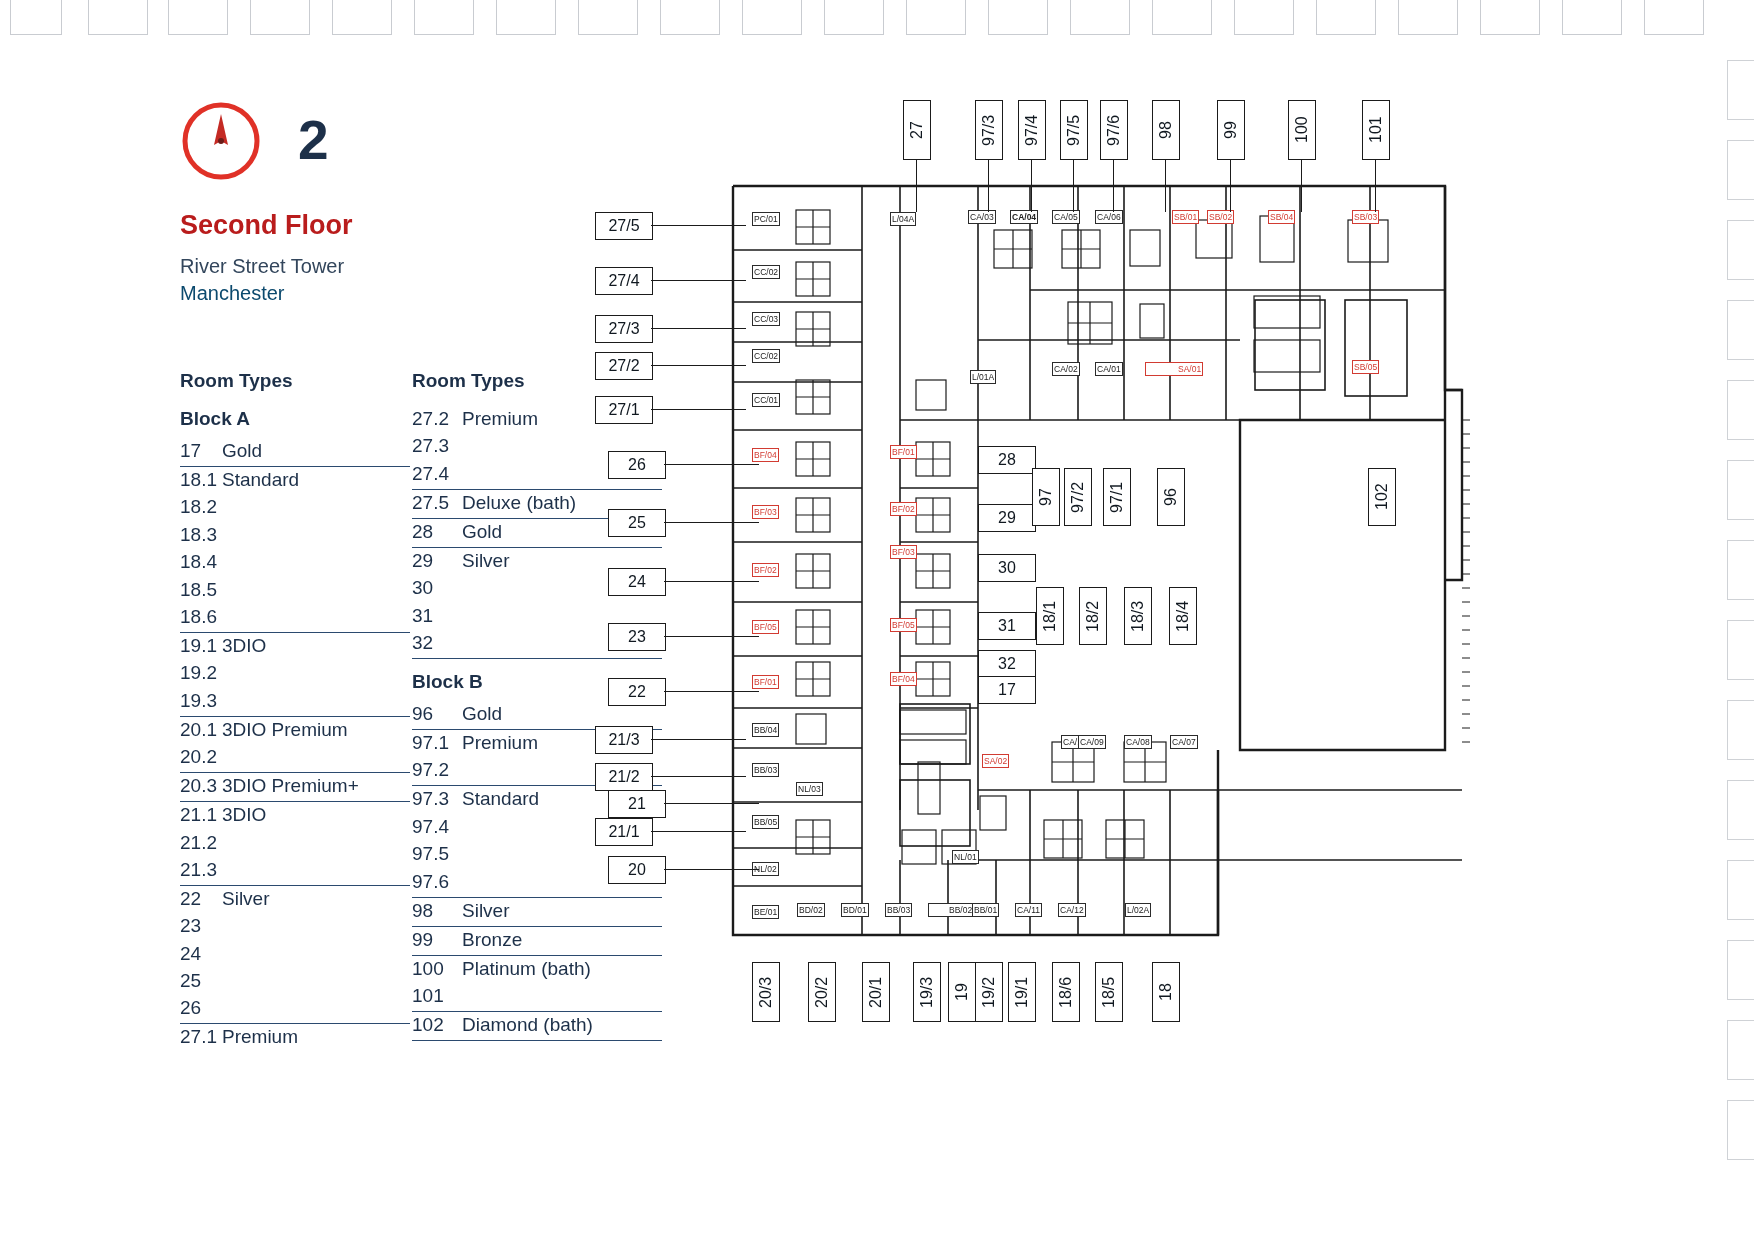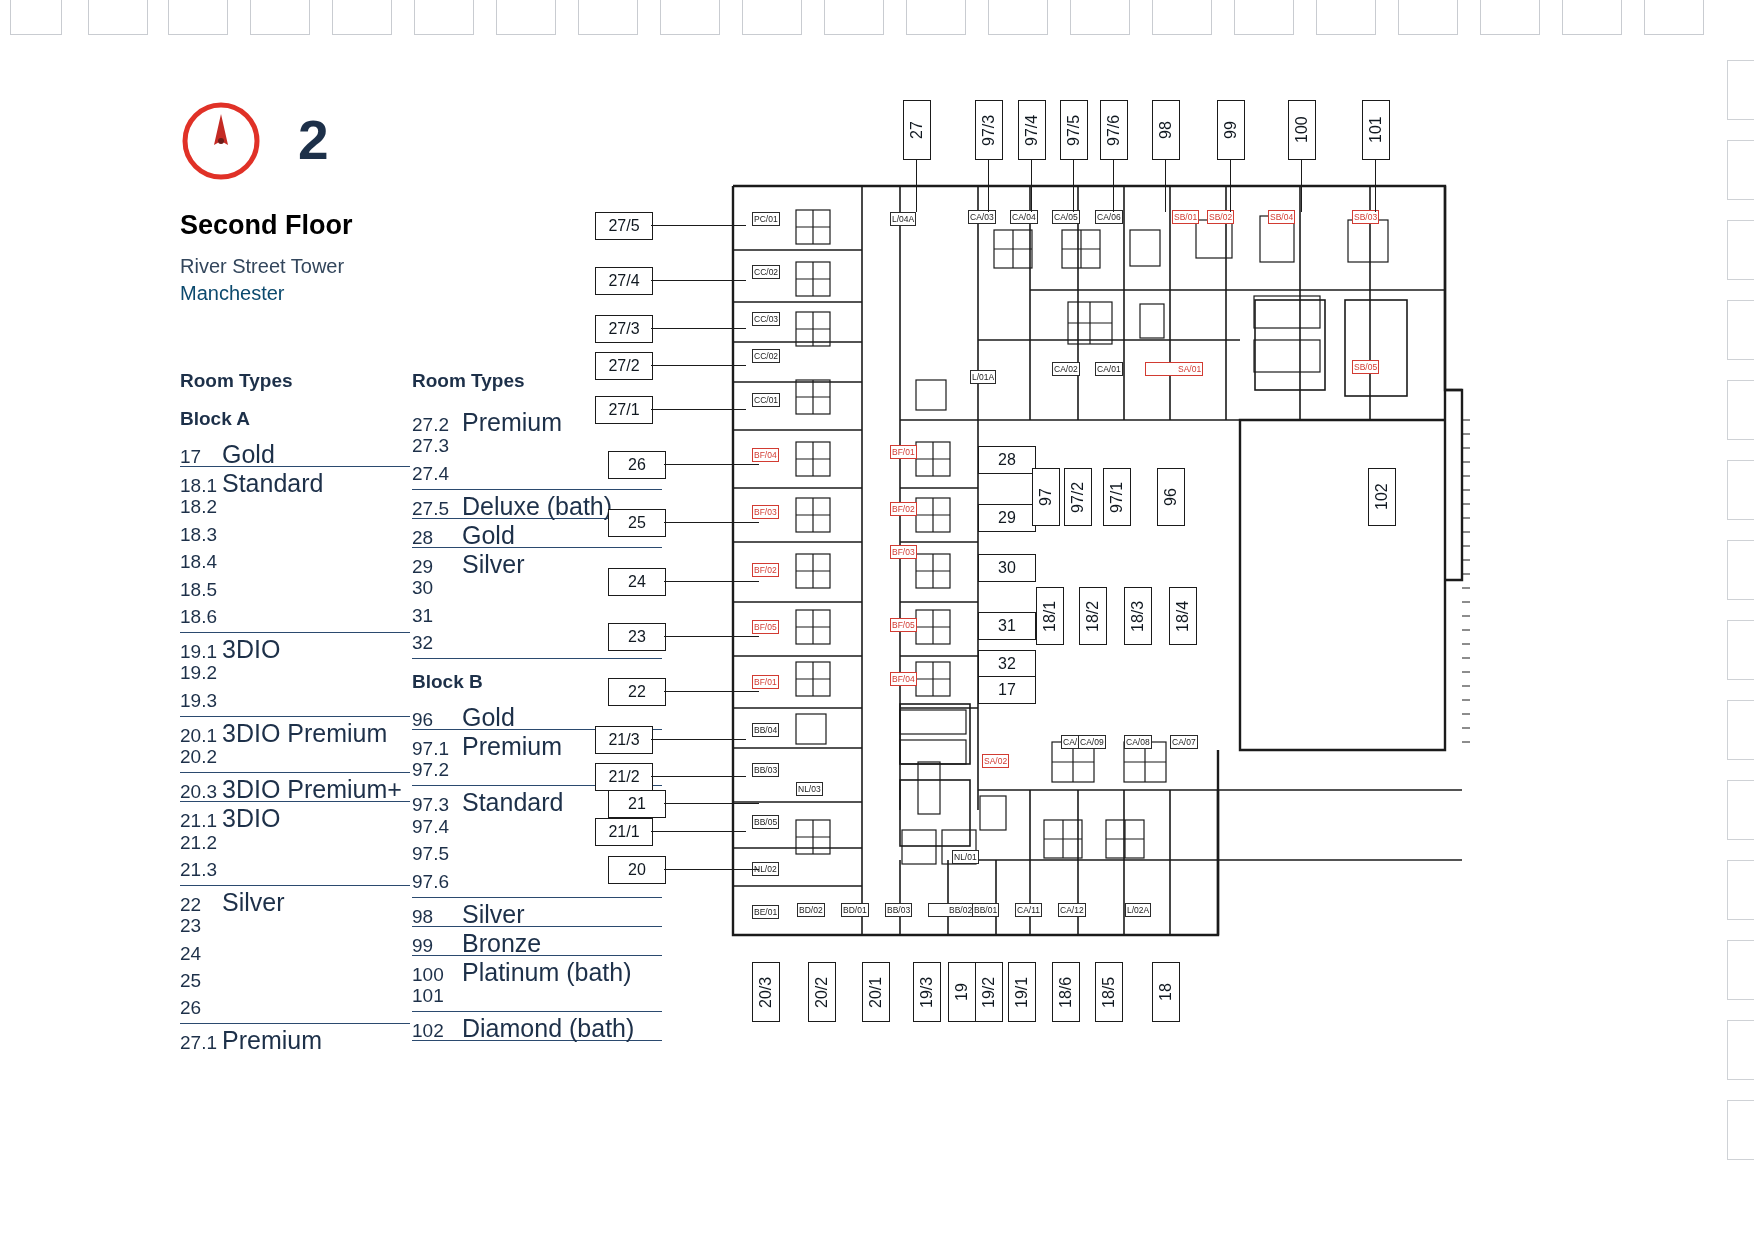--- a/index.html
+++ b/index.html
@@ -66,21 +66,21 @@
     font-weight: bold;
     color: #1d3049;
     letter-spacing: -1px;
   }
   .floor-title {
     position: absolute;
     left: 0;
     top: 110px;
     font-size: 27px;
     font-weight: bold;
-    color: #000000;
+    color: #b91c1c;
   }
   .bldg-line1 {
     position: absolute;
     left: 0;
     top: 155px;
     font-size: 20px;
     color: #33465c;
   }
   .bldg-line2 {
     position: absolute;
@@ -116,21 +116,21 @@
     align-items: baseline;
     height: 27.4px;
     white-space: nowrap;
   }
   .rt-row .num {
     display: inline-block;
     min-width: 42px;
     font-size: 19px;
   }
   .rt-row .nm {
-    font-size: 25px;
+    font-size: 19px;
   }
   .rt-row.ul {
     border-bottom: 1.6px solid #2b4a6f;
     margin-bottom: 2px;
     padding-bottom: 1px;
     height: 25px;
   }
   .col.right .rt-row .num { min-width: 50px; }
 
   
@@ -576,21 +576,21 @@
       <div class="code" style="left: 197px; top: 813px;">BD/02</div>
       <div class="code" style="left: 241px; top: 813px;">BD/01</div>
       <div class="code" style="left: 285px; top: 813px;">BB/03</div>
       <div class="code" style="left: 328px; top: 813px; padding-left: 20px;">BB/02</div>
       <div class="code" style="left: 372px; top: 813px;">BB/01</div>
       <div class="code" style="left: 415px; top: 813px;">CA/11</div>
       <div class="code" style="left: 458px; top: 813px;">CA/12</div>
       <div class="code" style="left: 525px; top: 813px;">L/02A</div>
       <div class="code" style="left: 290px; top: 122px;">L/04A</div>
       <div class="code" style="left: 368px; top: 120px;">CA/03</div>
-      <div class="code" style="left: 410px; top: 120px;">CA/04</div>
+      <div class="code" style="left: 410px; top: 120px; font-weight: bold;">CA/04</div>
       <div class="code" style="left: 452px; top: 120px;">CA/05</div>
       <div class="code" style="left: 495px; top: 120px;">CA/06</div>
       <div class="code red" style="left: 572px; top: 120px;">SB/01</div>
       <div class="code red" style="left: 607px; top: 120px;">SB/02</div>
       <div class="code red" style="left: 668px; top: 120px;">SB/04</div>
       <div class="code red" style="left: 752px; top: 120px;">SB/03</div>
       <div class="code" style="left: 370px; top: 280px;">L/01A</div>
       <div class="code" style="left: 452px; top: 272px;">CA/02</div>
       <div class="code" style="left: 495px; top: 272px;">CA/01</div>
       <div class="code red" style="left: 545px; top: 272px; padding-left: 32px;">SA/01</div>

